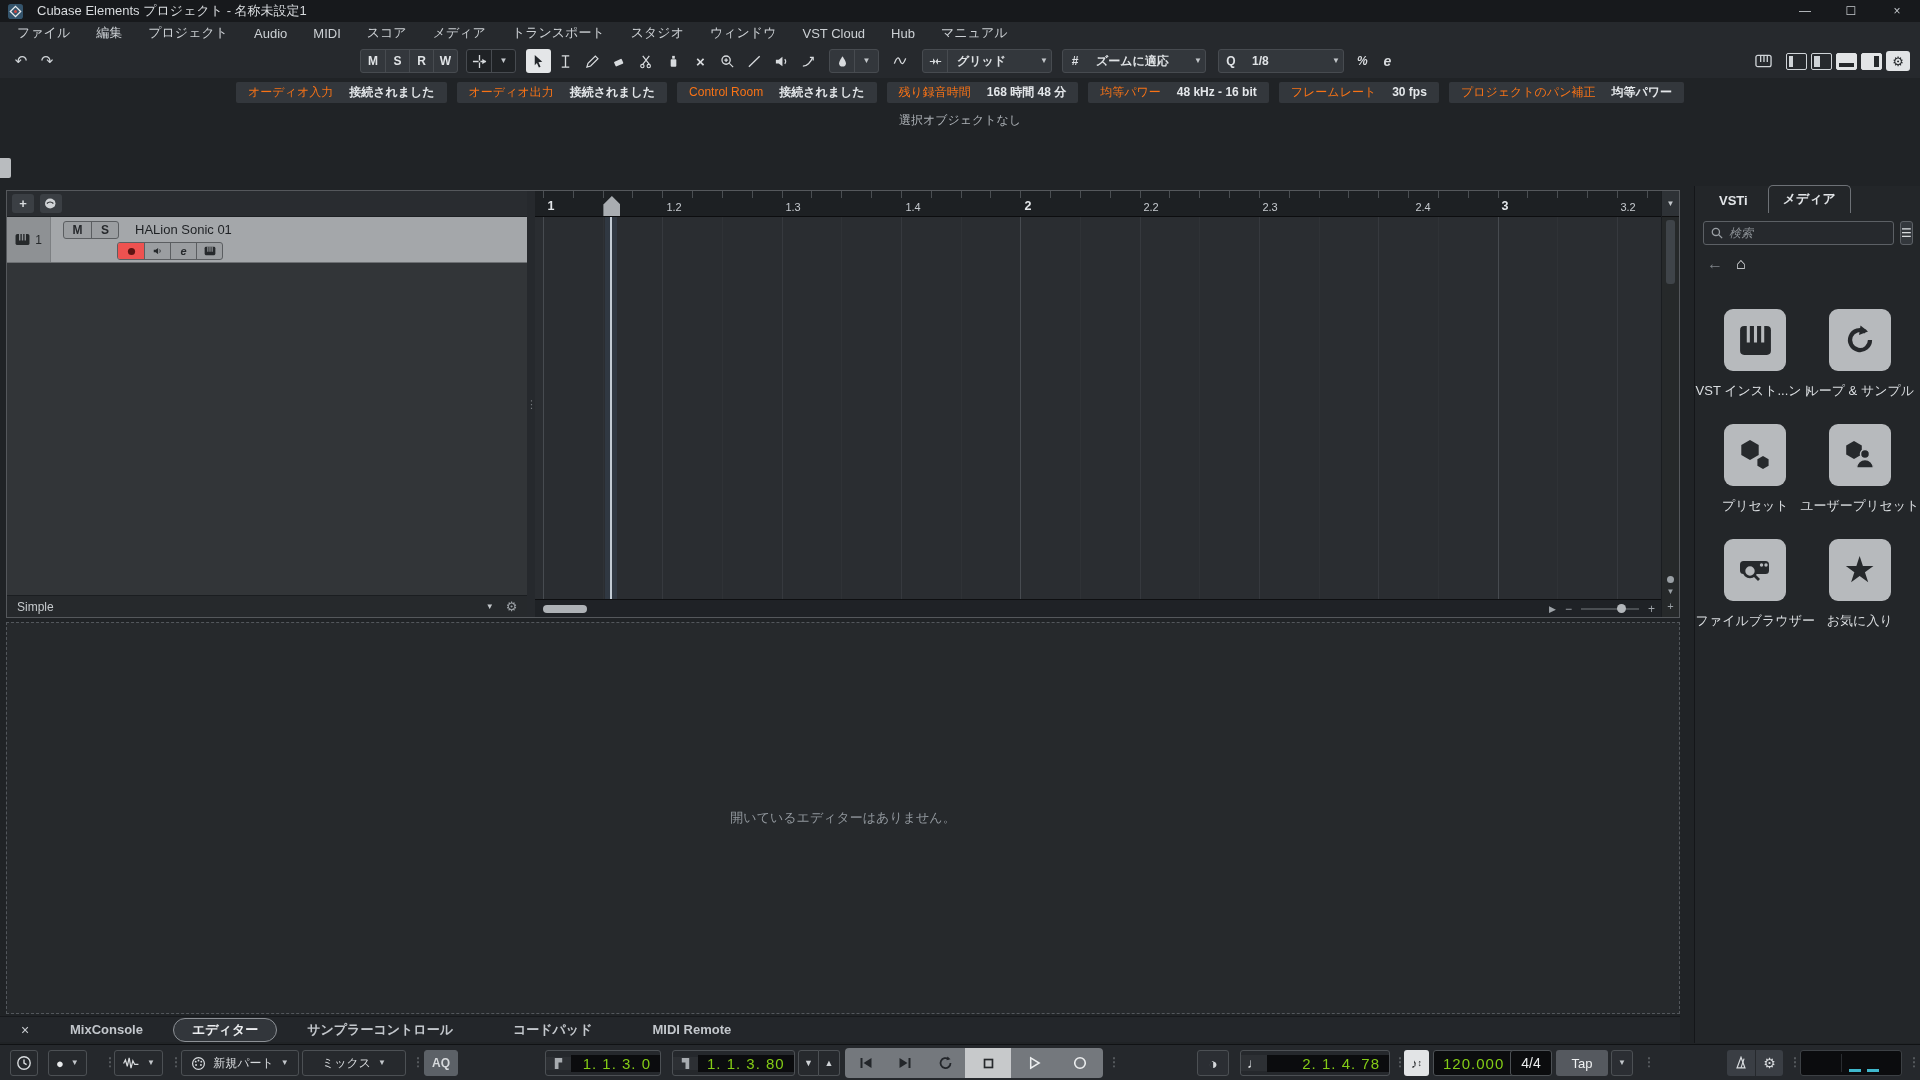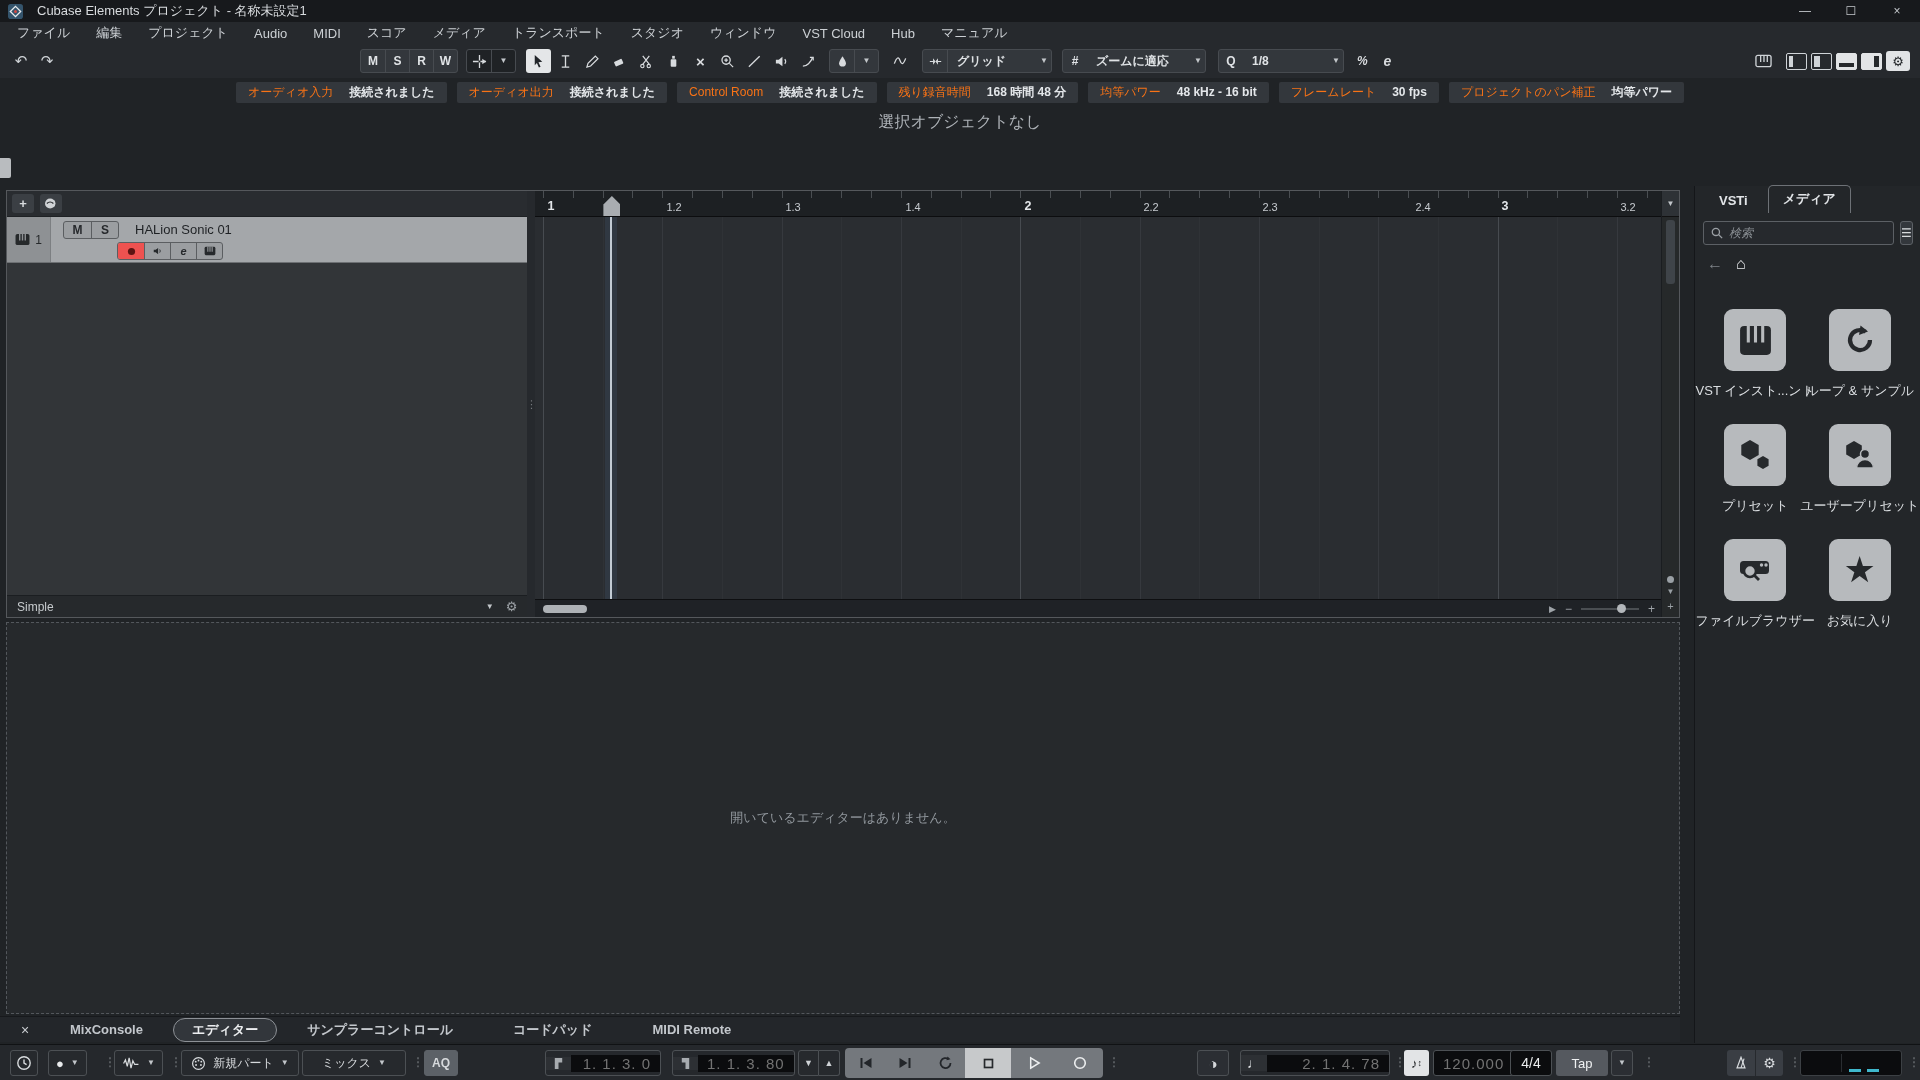--- a/index.html
+++ b/index.html
@@ -39,21 +39,21 @@
 .bar-right{right:2px;top:2px;bottom:2px;width:5px}
 .gearbtn{width:24px;height:20px;border-radius:3px;background:#e2e4e6;color:#26292c;display:flex;align-items:center;justify-content:center;font-size:13px}
 
 
 .infoline{position:absolute;left:0;top:80px;width:1920px;height:24px;display:flex;justify-content:center;align-items:center;gap:10px;font-size:12px}
 .chip{background:#33373c;border-radius:2px;display:flex;align-items:center;height:21px;padding:0 12px;gap:16px}
 .chip .lb{color:#f97316}
 .chip .vl{color:#e4e7ea;font-weight:bold}
 
 
-.statusline{position:absolute;left:0;top:112px;width:1920px;text-align:center;font-size:16px;color:#aeb3b8}
+.statusline{position:absolute;left:0;top:112px;width:1920px;text-align:center;font-size:12px;color:#aeb3b8}
 .layout-handle{position:absolute;left:0;top:158px;width:11px;height:20px;background:#b9bcbf;border-radius:0 2px 2px 0}
 
 
 .project{position:absolute;left:6px;top:190px;width:1674px;height:428px;border:1px solid #55585c;background:#2a2d31;display:flex}
 .tracklist{width:521px;background:#323538;display:flex;flex-direction:column}
 .tl-bar{height:26px;background:#292c30;border-bottom:1px solid #1e2124;display:flex;align-items:center;gap:6px;padding:0 5px}
 .tl-btn{width:22px;height:19px;background:#3b3f44;border-radius:3px;display:flex;align-items:center;justify-content:center;color:#d9dcdf;font-weight:bold;font-size:13px}
 .io-row{height:24px;background:#303337;border-bottom:1px solid #222528;display:flex;align-items:center;font-size:12px;color:#d2d5d9}
 .io-cell{width:44px;display:flex;justify-content:center;align-items:center;height:100%;background:#3a3e43;border-right:1px solid #26292d;margin-right:12px}
 .track-row{height:46px;display:flex;background:#a4a7aa;border-bottom:1px solid #6d7073}
@@ -131,21 +131,21 @@
 .tile .star{font-size:36px;line-height:1}
 .tlabel{font-size:13px;color:#dbdee1;white-space:nowrap}
 
 
 .transport{position:absolute;left:0;top:1044px;width:1920px;height:36px;background:#25282c;border-top:1px solid #101214}
 .tp{position:absolute;top:5px;height:26px;display:flex;align-items:center}
 .t-chip{height:26px;background:#26292d;border:1px solid #4c5054;border-radius:3px;display:flex;align-items:center;gap:7px;padding:0 7px;font-size:12px;color:#d7dadd}
 .vdots{position:absolute;top:10px;color:#5d6165;font-size:12px;font-weight:bold}
 .loc{height:26px;display:flex;border:1px solid #4c5054;border-radius:3px;overflow:hidden}
 .locflag{width:25px;background:#2d3034;display:flex;align-items:center;justify-content:center}
-.disp{background:#0b0c0e;color:#737373;font-size:15px;display:flex;align-items:center;justify-content:flex-end;padding:0 9px;letter-spacing:1px}
+.disp{background:#0b0c0e;color:#84cc16;font-size:15px;display:flex;align-items:center;justify-content:flex-end;padding:0 9px;letter-spacing:1px}
 .punchb{width:21px;height:26px;background:#26292d;border:1px solid #4c5054;display:flex;align-items:center;justify-content:center;color:#cfd3d7;font-size:9px}
 .punchb:first-child{border-radius:3px 0 0 3px}
 .punchb:last-child{border-radius:0 3px 3px 0;border-left:none}
 .tmainT{top:3px;height:30px;border-radius:4px;overflow:hidden;display:flex}
 .sec{display:flex;height:30px}
 .sec.g{background:#74787d}
 .sec.l{background:#c7c9cb}
 .sec button{width:40px;height:30px;display:flex;align-items:center;justify-content:center}
 .cycbtn{width:32px;height:26px;background:#2b2e33;border:1px solid #4c5054;border-radius:3px;display:flex;align-items:center;justify-content:center;color:#d5d8db;font-size:15px}
 .timechip{height:26px;display:flex;border:1px solid #4c5054;border-radius:3px;overflow:hidden}

